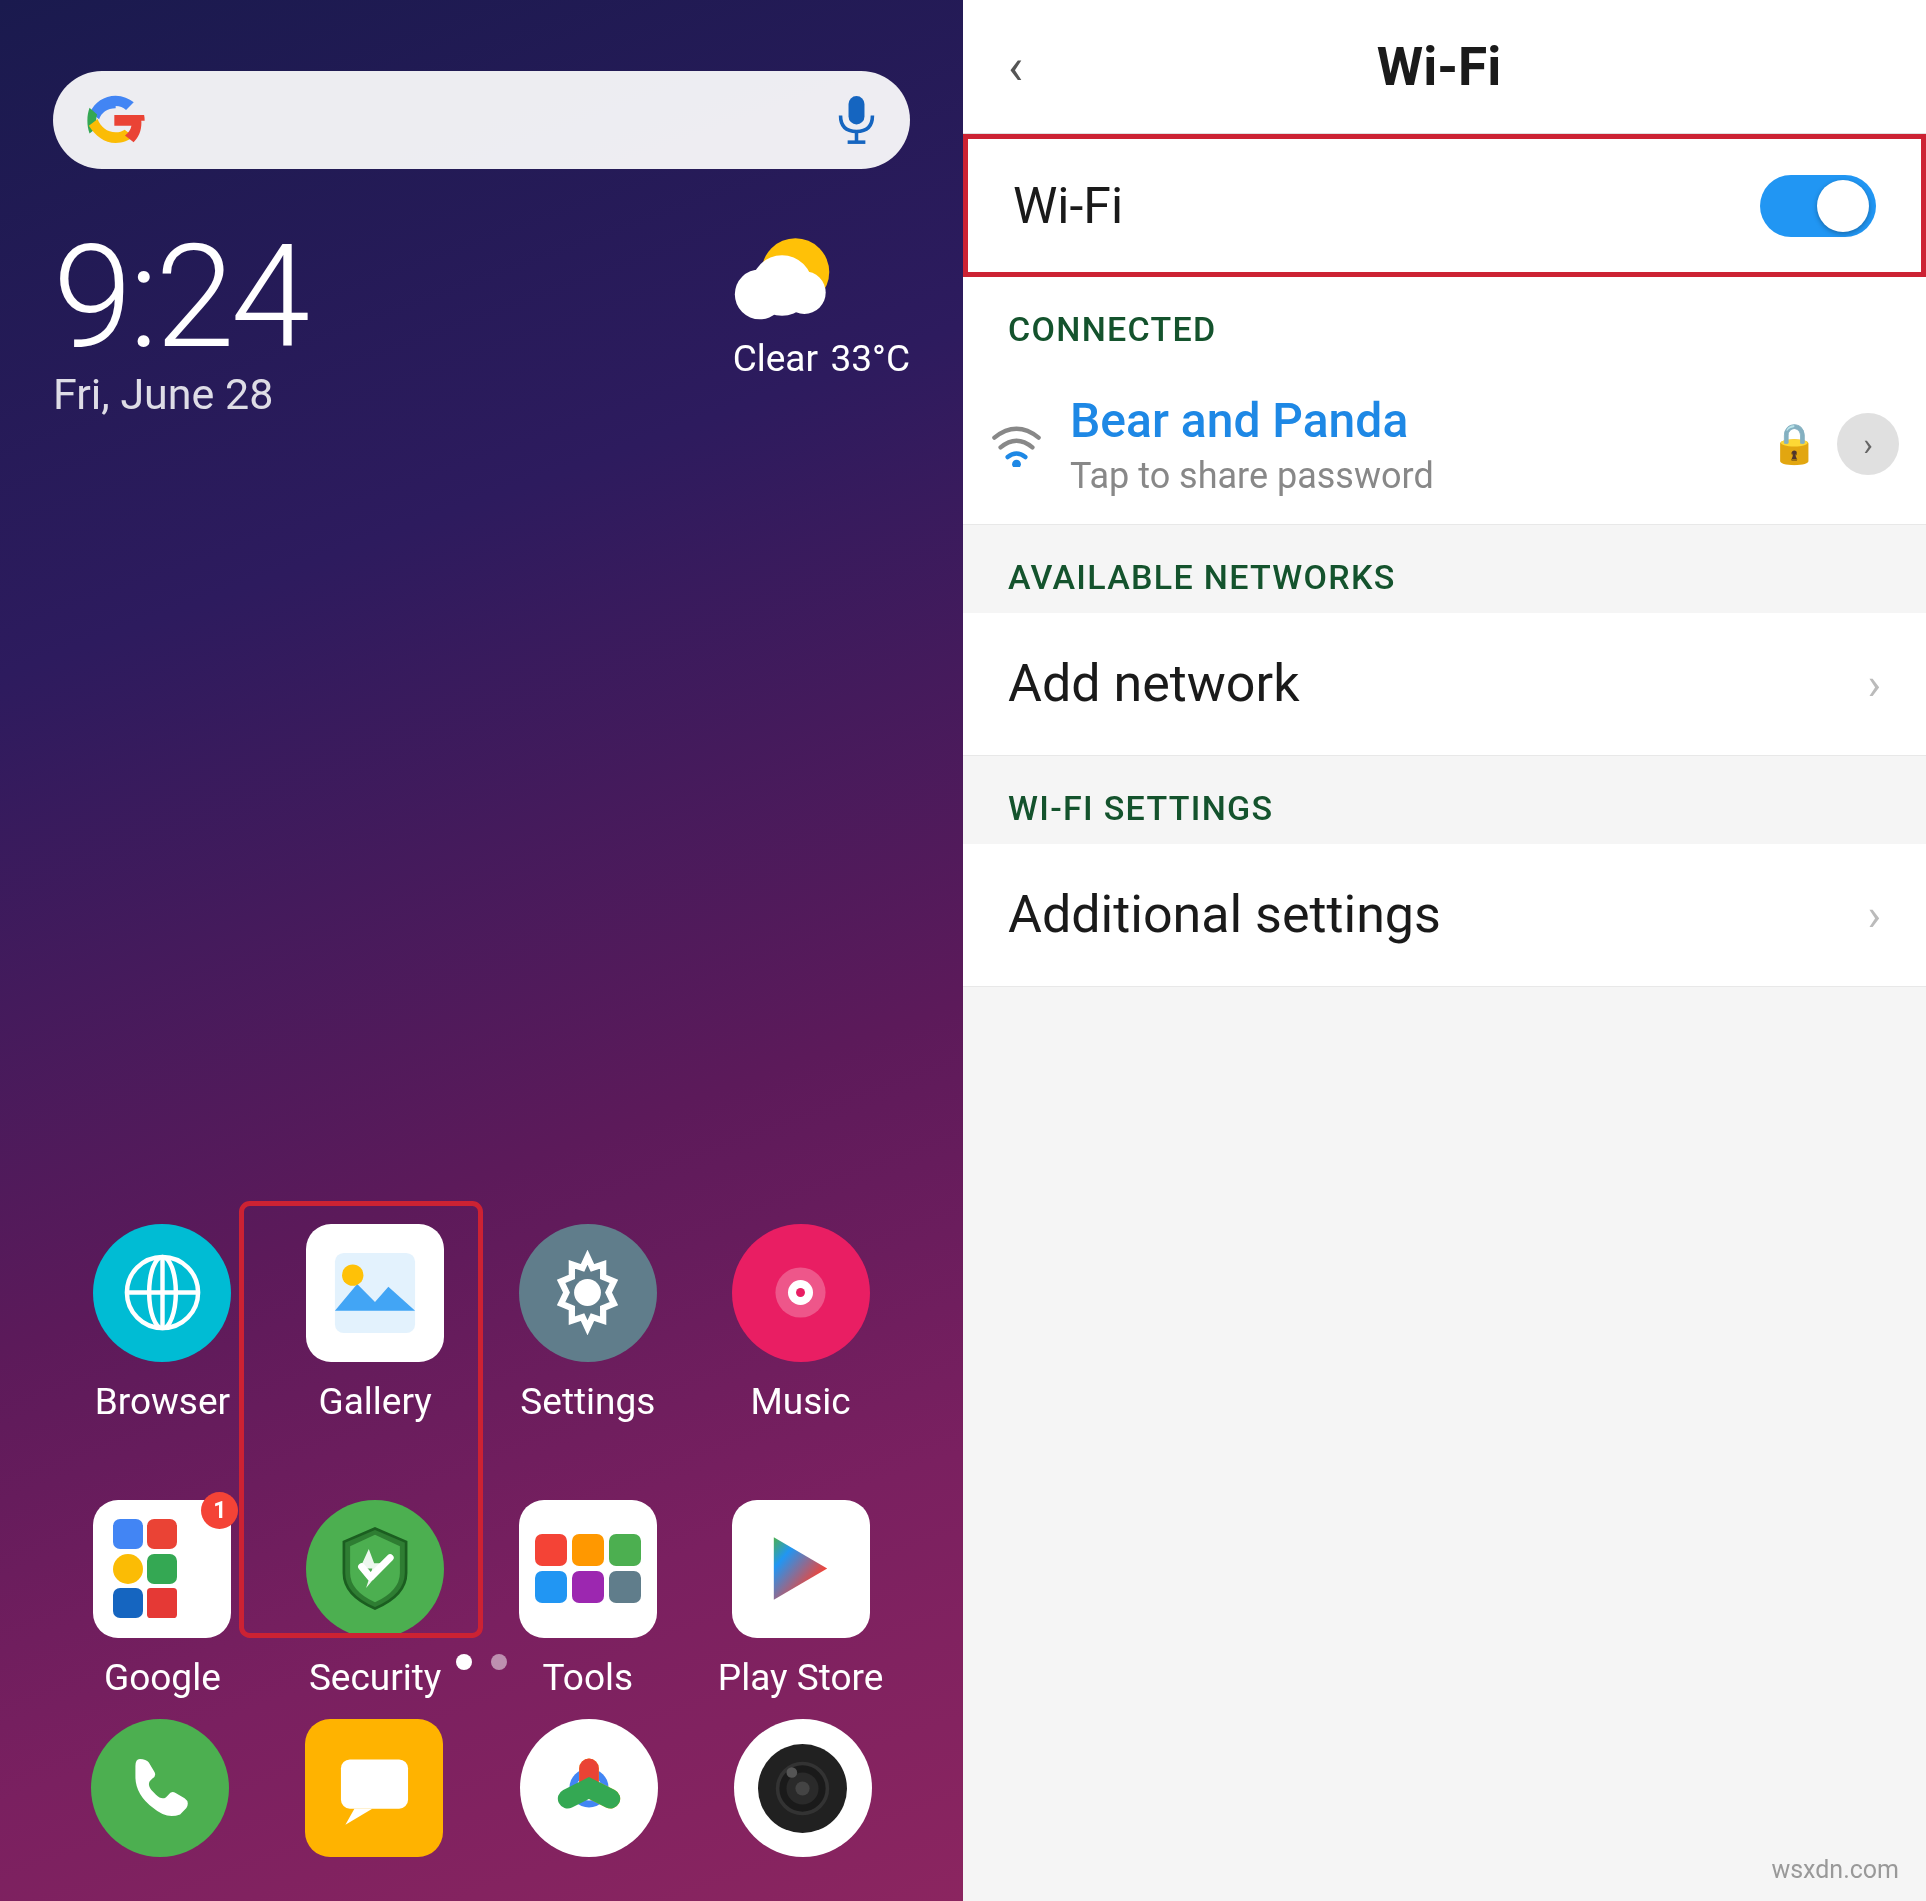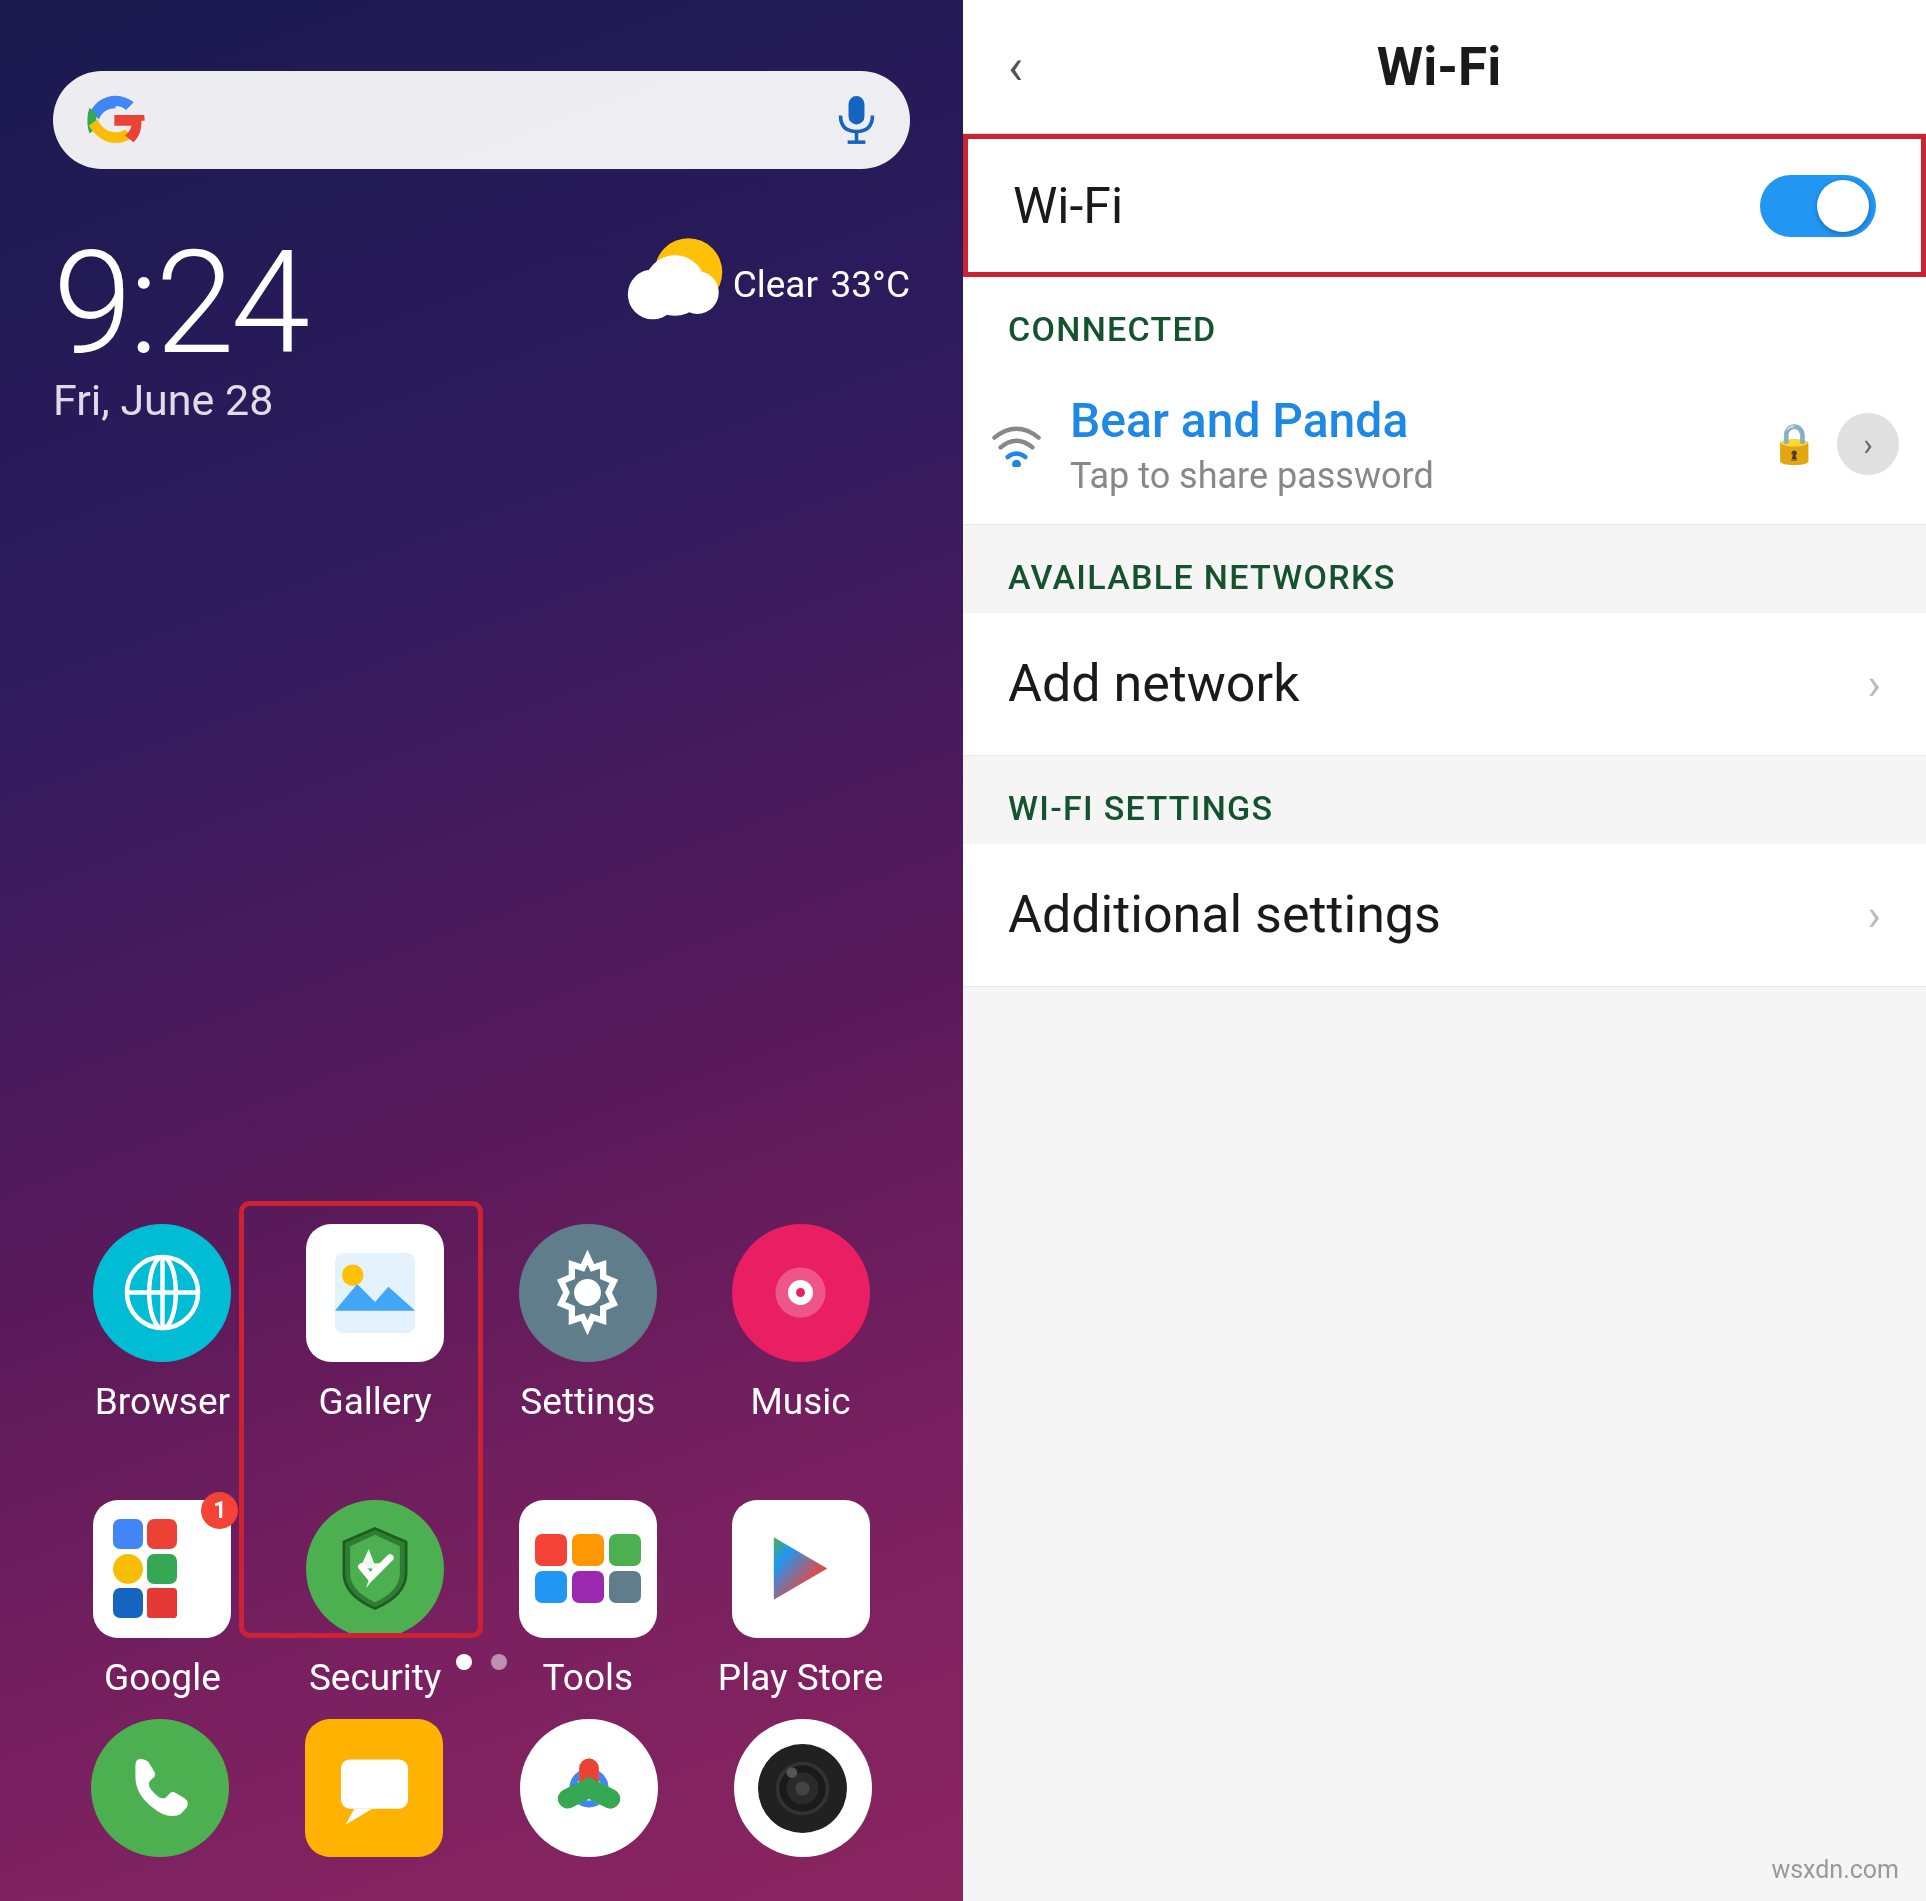--- a/index.html
+++ b/index.html
@@ -44,41 +44,41 @@
       width: 45px;
       height: 53px;
       display: flex;
       align-items: center;
       justify-content: center;
     }
 
     
     .time-display {
       position: absolute;
-      top: 232px;
+      top: 226px;
       left: 53px;
     }
     .time-text {
       font-size: 143px;
       color: white;
       font-weight: 300;
       line-height: 1;
       letter-spacing: -3.6px;
     }
     .date-text {
       font-size: 43px;
       color: rgba(255,255,255,0.85);
     }
     .weather-widget {
       position: absolute;
       top: 232px;
       right: 53px;
       display: flex;
-      flex-direction: row;
-      align-items: center;
+      flex-direction: column;
+      align-items: flex-start;
     }
     .weather-icon {
       width: 107px;
       height: 98px;
     }
     .weather-info {
       display: flex;
       align-items: center;
       gap: 12.5px;
       margin-top: 7.1px;

